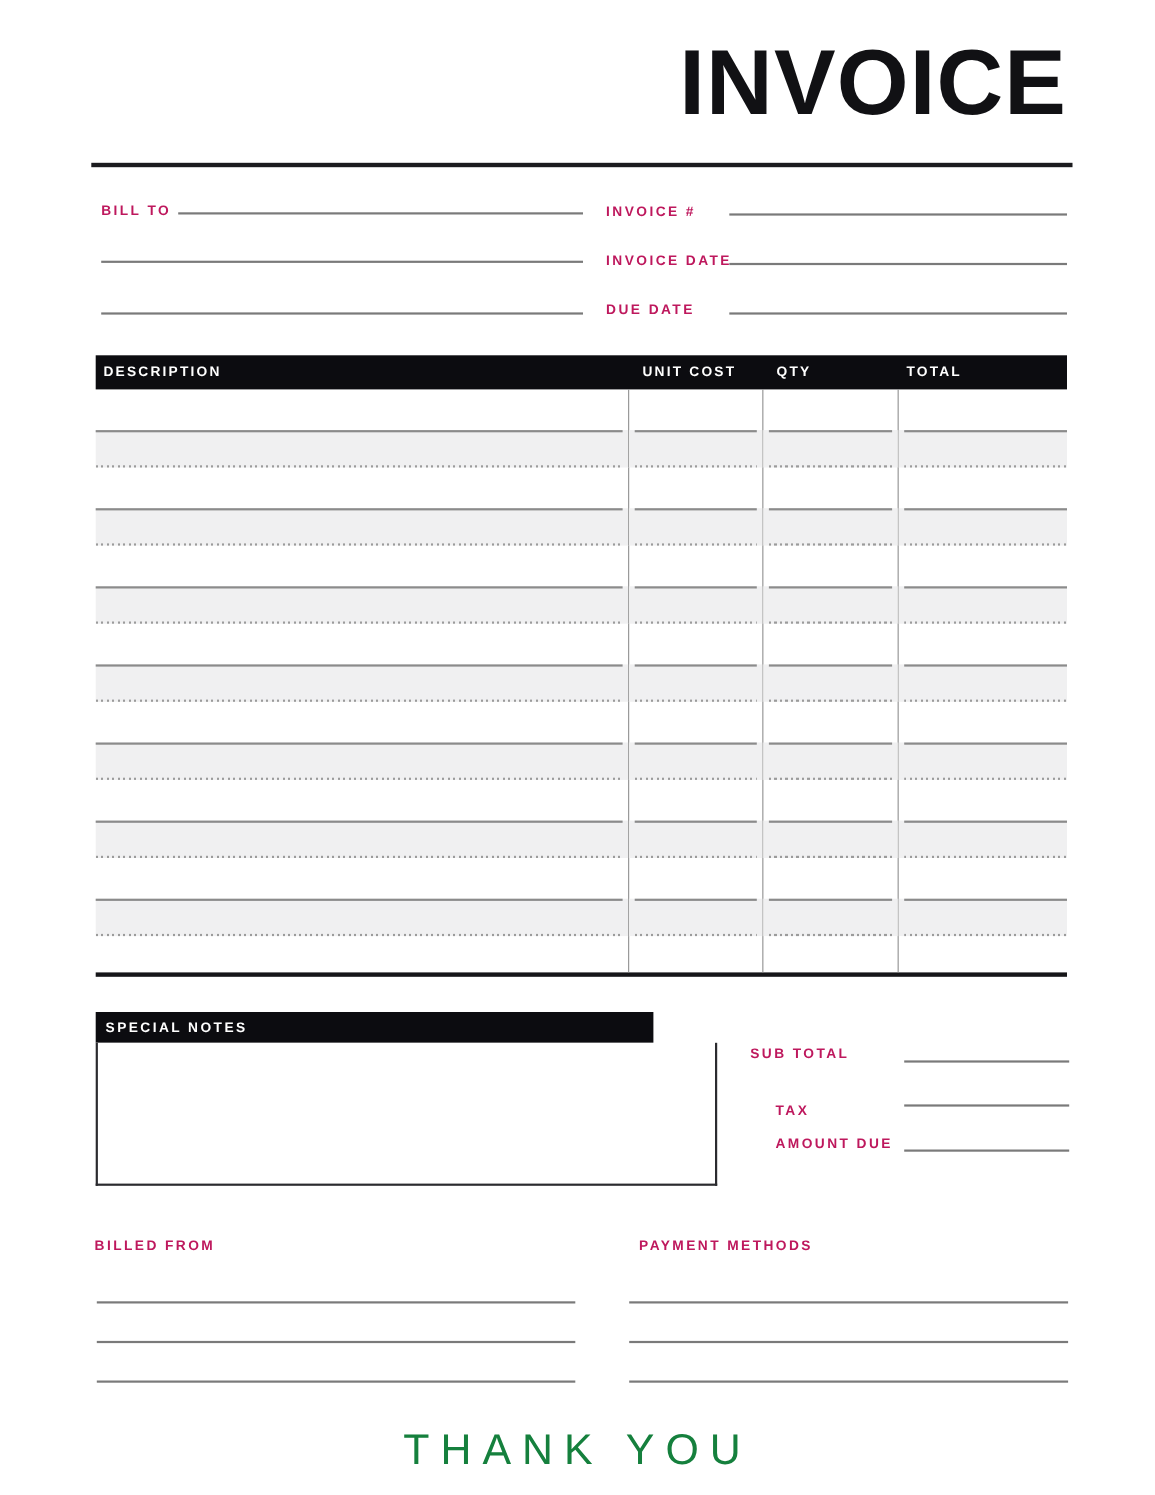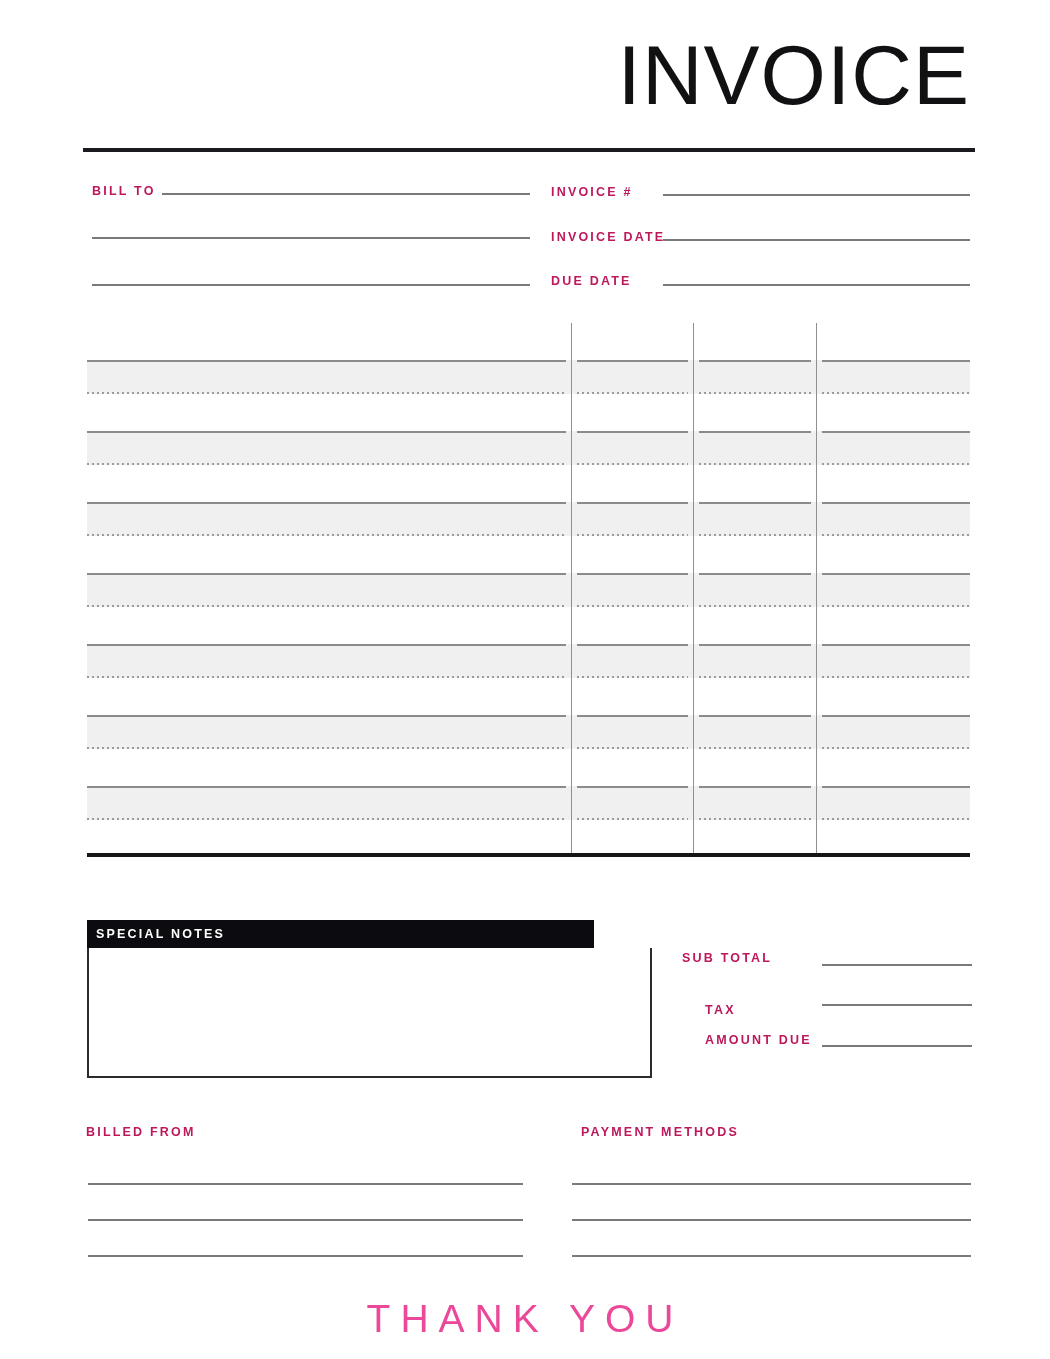--- a/index.html
+++ b/index.html
@@ -10,21 +10,21 @@
     background:#fff;
     font-family:"Liberation Sans","DejaVu Sans",sans-serif;
     color:var(--ink,#111114);
     overflow:hidden;
     --ink:#111114; --bar:#0c0c10; --stripe:#f0f0f1;
     --fline:#7a7a7a; --tline:#8b8b8b; --dot:#9b9b9b;
   }
   
   .title {
     position:absolute; top:33px; right:80px;
-    font-size:84px; font-weight:400; letter-spacing:1px;
+    font-size:84px; font-weight:700; letter-spacing:1px;
     line-height:1; color:var(--ink); white-space:nowrap;
   }
   .title-rule { position:absolute; left:83px; top:148px; width:892px; height:4px; background:#1b1b1f; }
   
   .lbl {
     position:absolute; font-size:12.5px; font-weight:700;
     letter-spacing:2.2px; color:#be185d; white-space:nowrap;
   }
   
   .fline { position:absolute; height:2px; background:var(--fline); }
@@ -63,21 +63,21 @@
   }
   .notes-box {
     position:absolute; left:87px; top:948px; width:565px; height:130px;
     background:#fff; border:2px solid #2b2b2f; border-top:none;
     font-size:13px; padding:8px;
   }
   
   .thanks {
     position:absolute; left:0; top:1297px; width:1050px;
     text-align:center; font-size:39px; font-weight:300;
-    letter-spacing:10px; color:#ec4899; white-space:nowrap;
+    letter-spacing:10px; color:#15803d; white-space:nowrap;
   }
 </style>
 </head>
 <body>
 
 <div class="page" style="--ink: #111114; --bar: #0c0c10; --stripe: #f0f0f1; --fline: #7a7a7a; --tline: #8b8b8b; --dot: #9b9b9b;">
 
   <h1 class="title">INVOICE</h1>
   <div class="title-rule"></div>
 
@@ -87,20 +87,26 @@
   <div class="fline" style="left:92px;  top:284px; width:438px;"></div>
 
   <span class="lbl" style="left:551px; top:185px;">INVOICE #</span>
   <div class="fline" style="left:663px; top:194px; width:307px;"></div>
   <span class="lbl" style="left:551px; top:230px;">INVOICE DATE</span>
   <div class="fline" style="left:663px; top:239px; width:307px;"></div>
   <span class="lbl" style="left:551px; top:274px;">DUE DATE</span>
   <div class="fline" style="left:663px; top:284px; width:307px;"></div>
 
   <div class="table">
+    <div class="thead">
+      <div class="thcell c0">DESCRIPTION</div>
+      <div class="thcell c1">UNIT COST</div>
+      <div class="thcell c2">QTY</div>
+      <div class="thcell c3">TOTAL</div>
+    </div>
     <div class="tbody">
         <div class="tcell">
           <div class="stripe"></div>
         </div>
         <div class="tcell">
           <div class="stripe"></div>
         </div>
         <div class="tcell">
           <div class="stripe"></div>
         </div>

